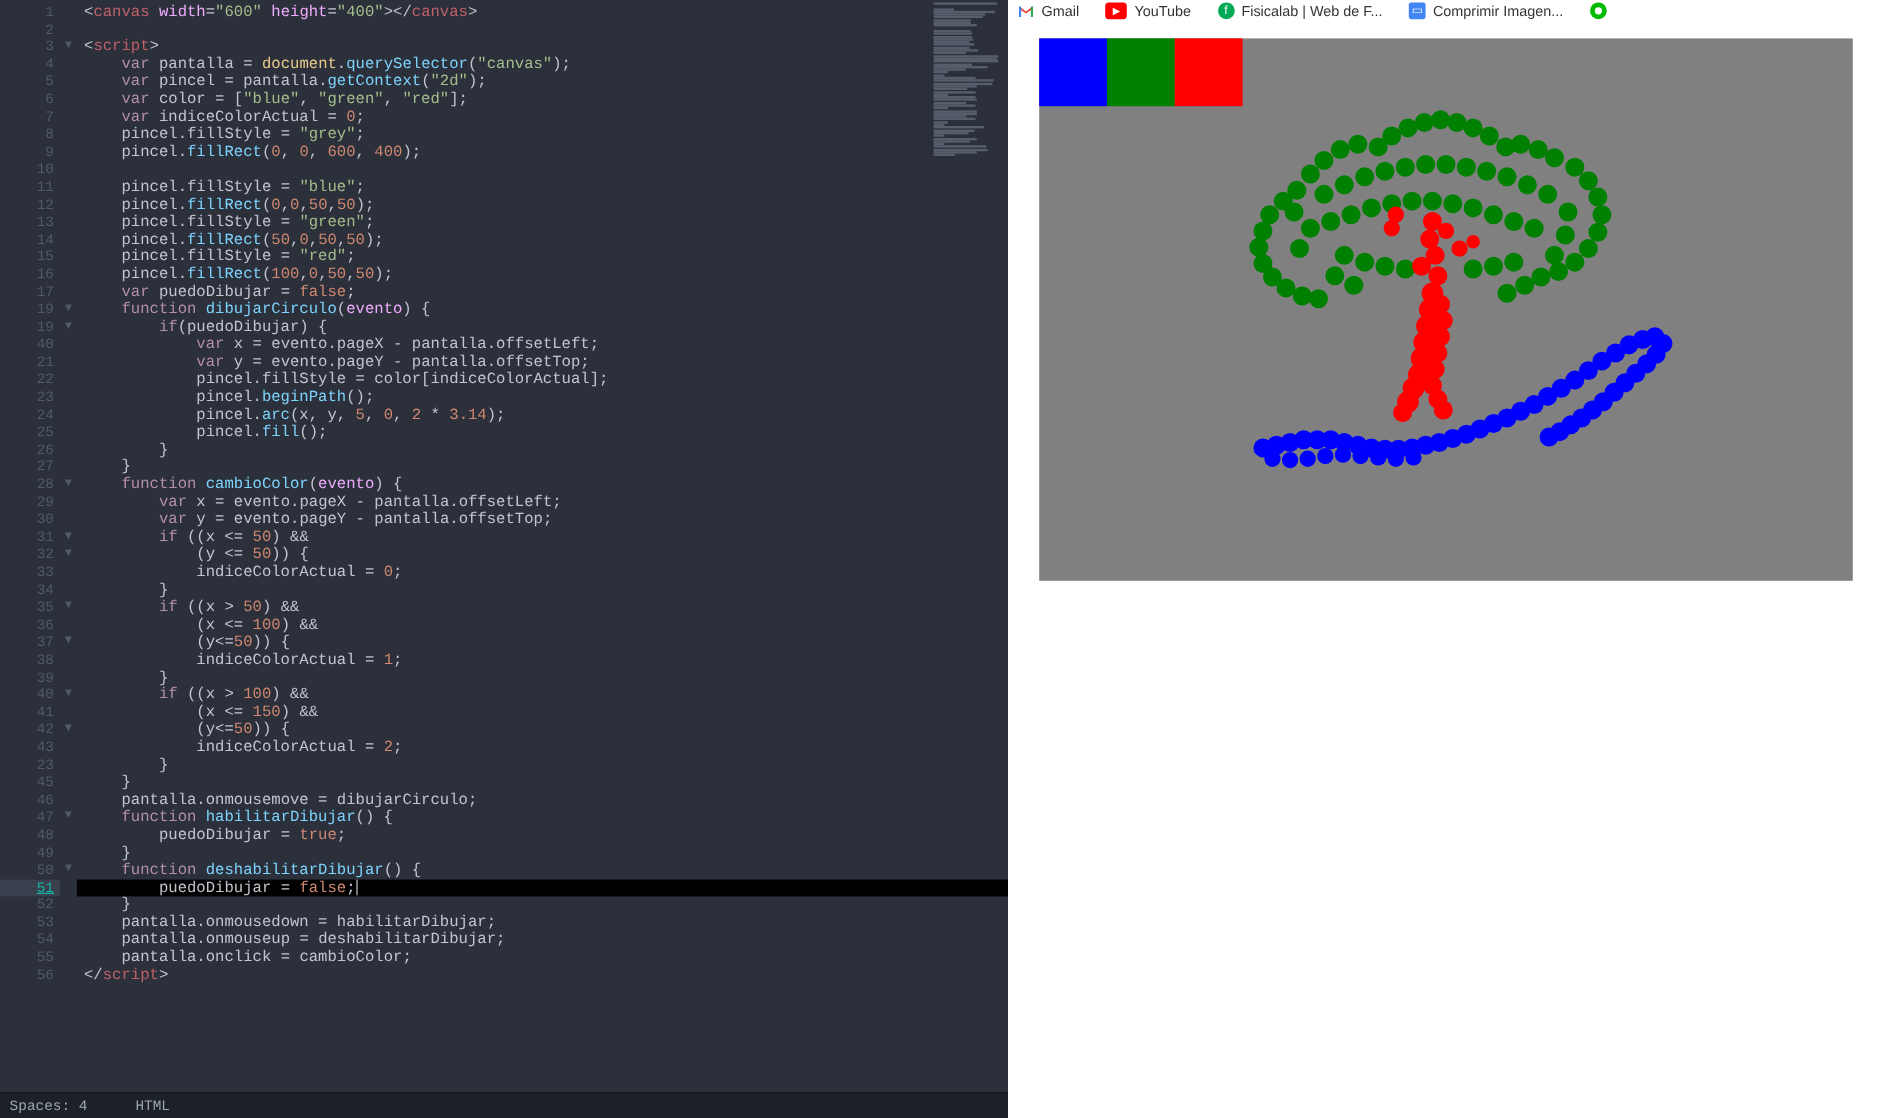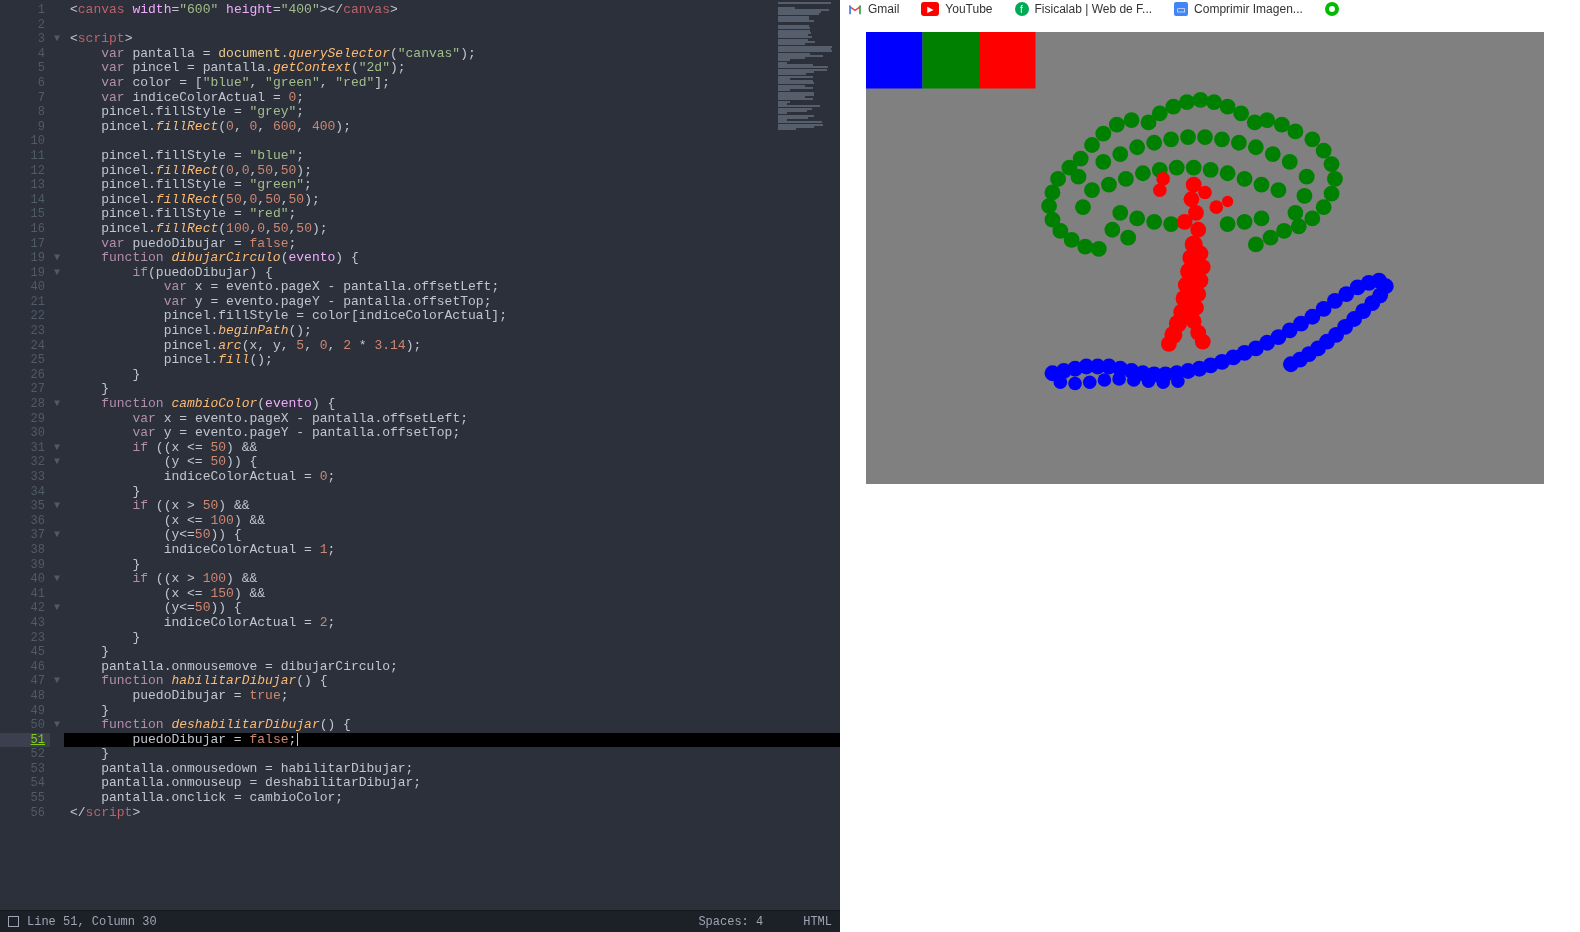--- a/index.html
+++ b/index.html
@@ -35,21 +35,21 @@
     padding-top: 3px;
     font-size: 12px;
     line-height: 14.6px;
   }
   .gutter div {
     padding-right: 5px;
     height: 14.6px;
   }
   .gutter .current {
     background: #3a404d;
-    color: #84cc16;
+    color: #14b8a6;
     text-decoration: underline;
   }
   .fold-col {
     width: 14px;
     background: #2b303b;
     padding-top: 3px;
     line-height: 14.6px;
     color: #4f5b66;
     font-size: 10px;
   }
@@ -84,21 +84,21 @@
     margin-left: 1px;
   }
   
   
   .pun { color: #c0c5ce; }
   .tag { color: #bf616a; }
   .attr { color: #f0abfc; }
   .str { color: #a3be8c; }
   .kw  { color: #b48ead; }
   .st  { color: #b48ead; } 
-  .fn  { color: #fdba74; font-style: italic; }
+  .fn  { color: #7dd3fc; }
   .num { color: #d08770; }
   .bool{ color: #d08770; }
   .obj { color: #ebcb8b; }
   .plain { color: #c0c5ce; }
   
   .minimap {
     position: absolute;
     top: 2px;
     right: 2px;
     width: 62px;
@@ -379,24 +379,20 @@
         <div class="minimap-line" style="width: 36.4px; opacity: 1;"></div>
         <div class="minimap-line" style="width: 30.1px; opacity: 1;"></div>
         <div class="minimap-line" style="width: 8.5px; opacity: 1;"></div>
         <div class="minimap-line" style="width: 43.6px; opacity: 1;"></div>
         <div class="minimap-line" style="width: 44.5px; opacity: 1;"></div>
         <div class="minimap-line" style="width: 35.5px; opacity: 1;"></div>
         <div class="minimap-line" style="width: 17.5px; opacity: 1;"></div>
       </div>
   </div>
   <div class="status-bar">
-    <div class="status-left">
-      <span class="panel-icon"></span>
-      <span>Line 51, Column 30</span>
-    </div>
     <div class="status-right">
       <span>Spaces: 4</span>
       <span>HTML</span>
     </div>
   </div>
 </div>
 
 <div class="browser-pane">
   <div class="bookmarks-bar">
     <div class="bookmark">

